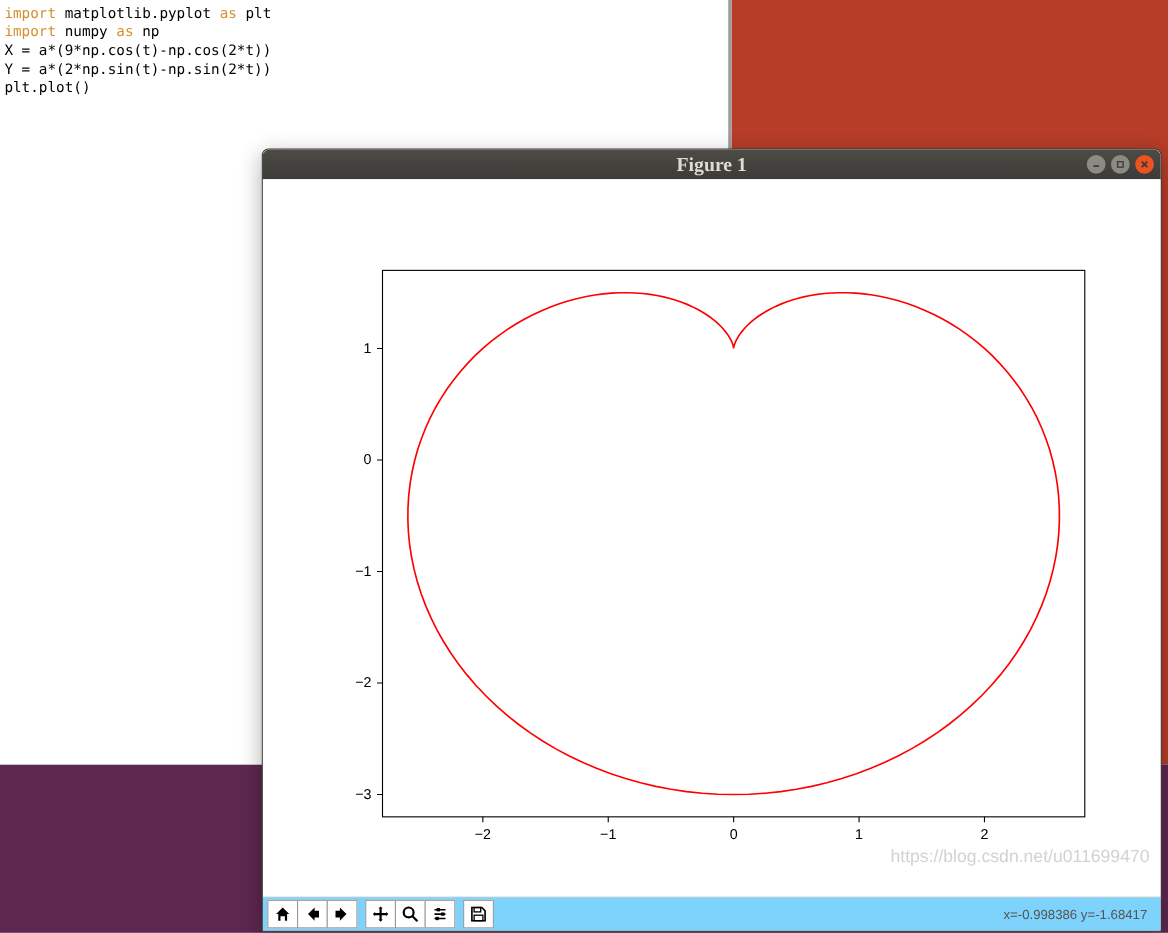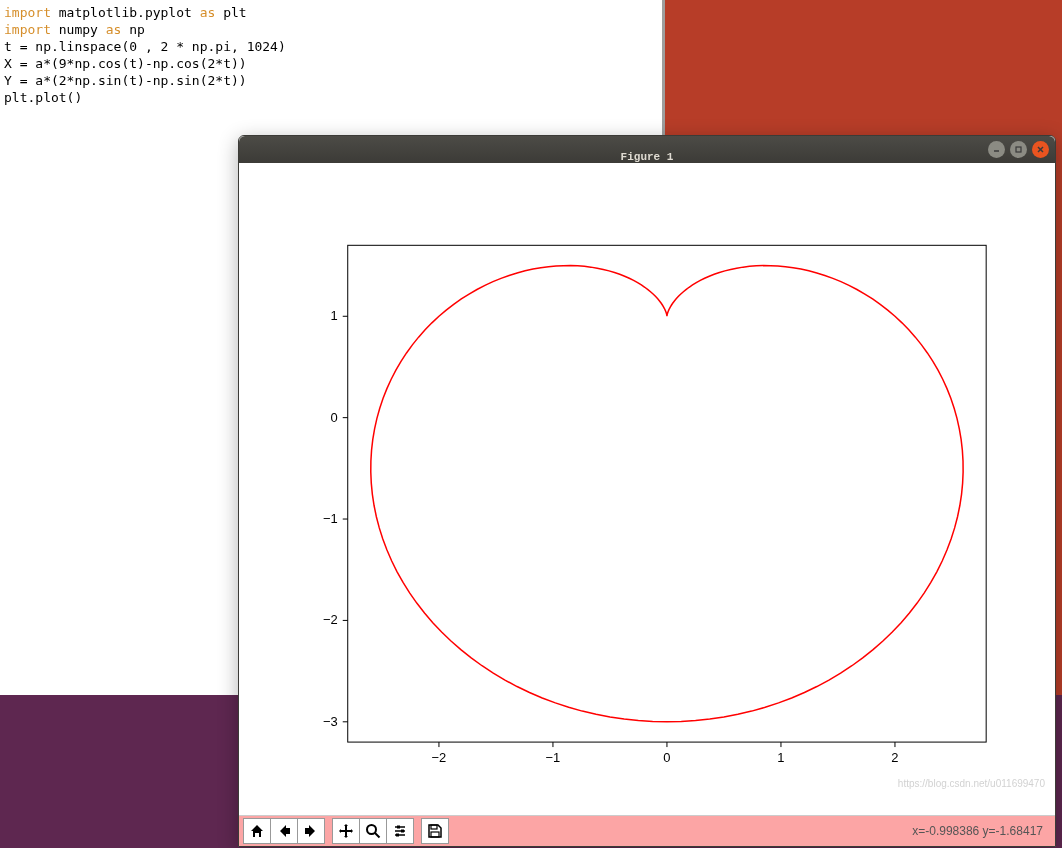--- a/index.html
+++ b/index.html
@@ -75,26 +75,26 @@
       border-radius: 6px 6px 0 0;
       box-shadow: 0 5px 20px rgba(0,0,0,0.3);
       display: flex;
       flex-direction: column;
     }
     .titlebar {
       height: 28px;
       background: linear-gradient(#4c4b46, #3c3b37);
       border-radius: 6px 6px 0 0;
       display: flex;
-      align-items: flex-end;
+      align-items: center;
       justify-content: center;
       position: relative;
       color: #dfdbd2;
-      font-family: Liberation Mono, monospace;
-      font-size: 11px;
+      font-family: Liberation Serif, serif;
+      font-size: 18px;
       font-weight: bold;
     }
     .window-controls {
       position: absolute;
       right: 6px;
       top: 5px;
       display: flex;
       gap: 5px;
     }
     .win-btn {
@@ -115,21 +115,21 @@
       flex: 1;
       background: #fff;
       position: relative;
     }
     .plot-svg {
       width: 100%;
       height: 100%;
     }
     .toolbar {
       height: 32px;
-      background: #fca5a5;
+      background: #7dd3fc;
       border-top: 1px solid #ccc;
       display: flex;
       align-items: center;
       padding: 0 4px;
       gap: 0;
       justify-content: flex-end;
     }
     .tb-btn {
       width: 28px;
       height: 26px;
@@ -151,35 +151,34 @@
       font-family: sans-serif;
       font-size: 12px;
       color: #555;
     }
     .watermark {
       position: absolute;
       right: 10px;
       bottom: 26px;
       color: rgba(140,140,140,0.4);
       font-family: sans-serif;
-      font-size: 10px;
+      font-size: 16px;
       pointer-events: none;
     }
   </style>
 </head>
 <body>
 
 <div class="bg-panel"></div>
 <div class="desktop-bottom-light"></div>
 <div class="desktop-bottom"></div>
 
 <div class="code-editor">
   <div class="line"><span class="kw-import">import</span><span> matplotlib.pyplot </span><span class="kw-as">as</span><span> plt</span></div>
   <div class="line"><span class="kw-import">import</span><span> numpy </span><span class="kw-as">as</span><span> np</span></div>
-  <div class="line">t = np.linspace(0 , 2 * np.pi, 1024)</div>
   <div class="line">X = a*(9*np.cos(t)-np.cos(2*t))</div>
   <div class="line">Y = a*(2*np.sin(t)-np.sin(2*t))</div>
   <div class="line">plt.plot()</div>
 </div>
 <div class="editor-border"></div>
 
 <div class="figure-window">
   <div class="titlebar">
     <span>Figure 1</span>
     <div class="window-controls">

